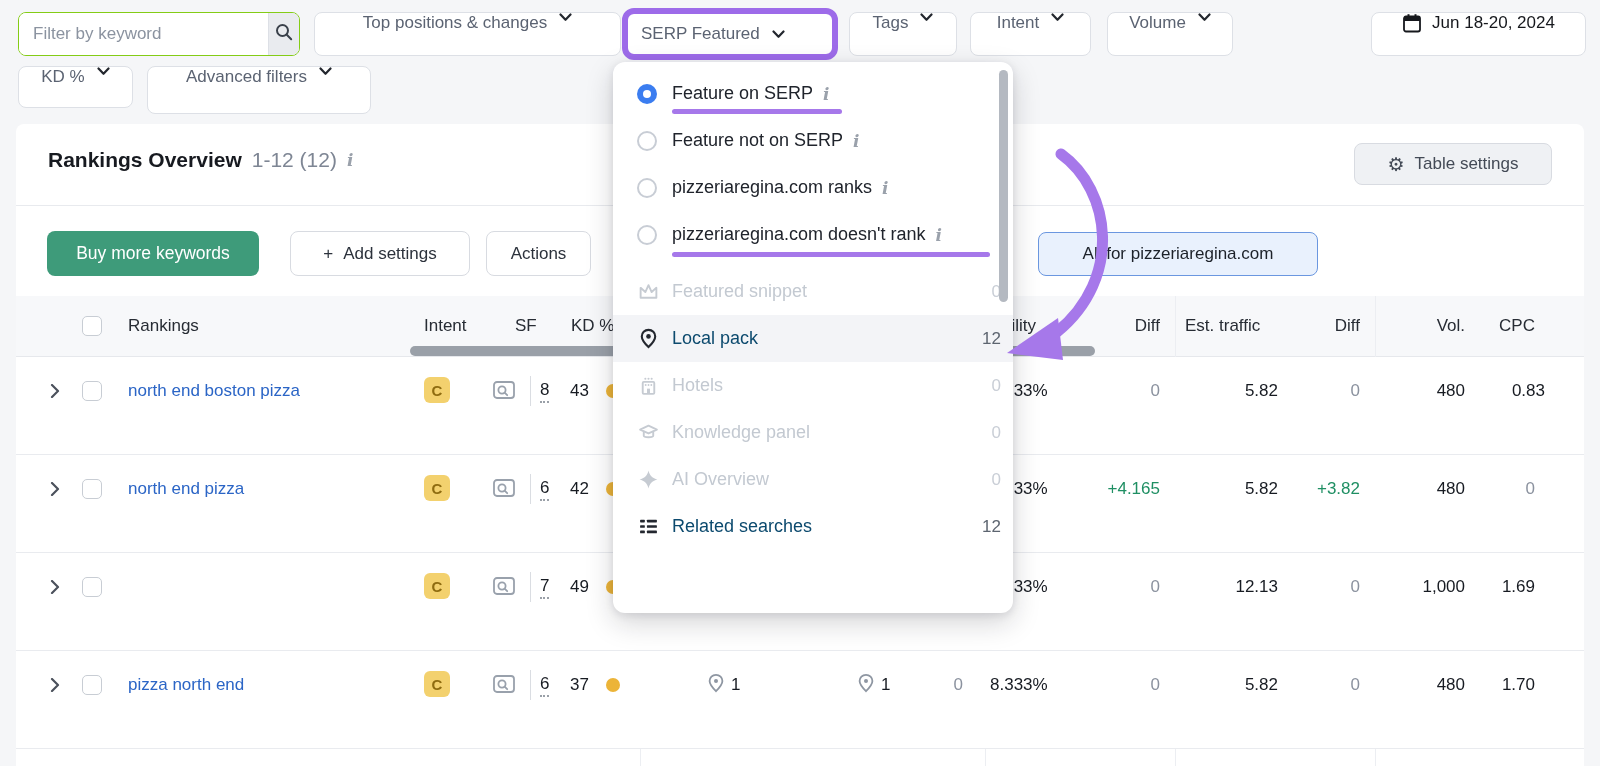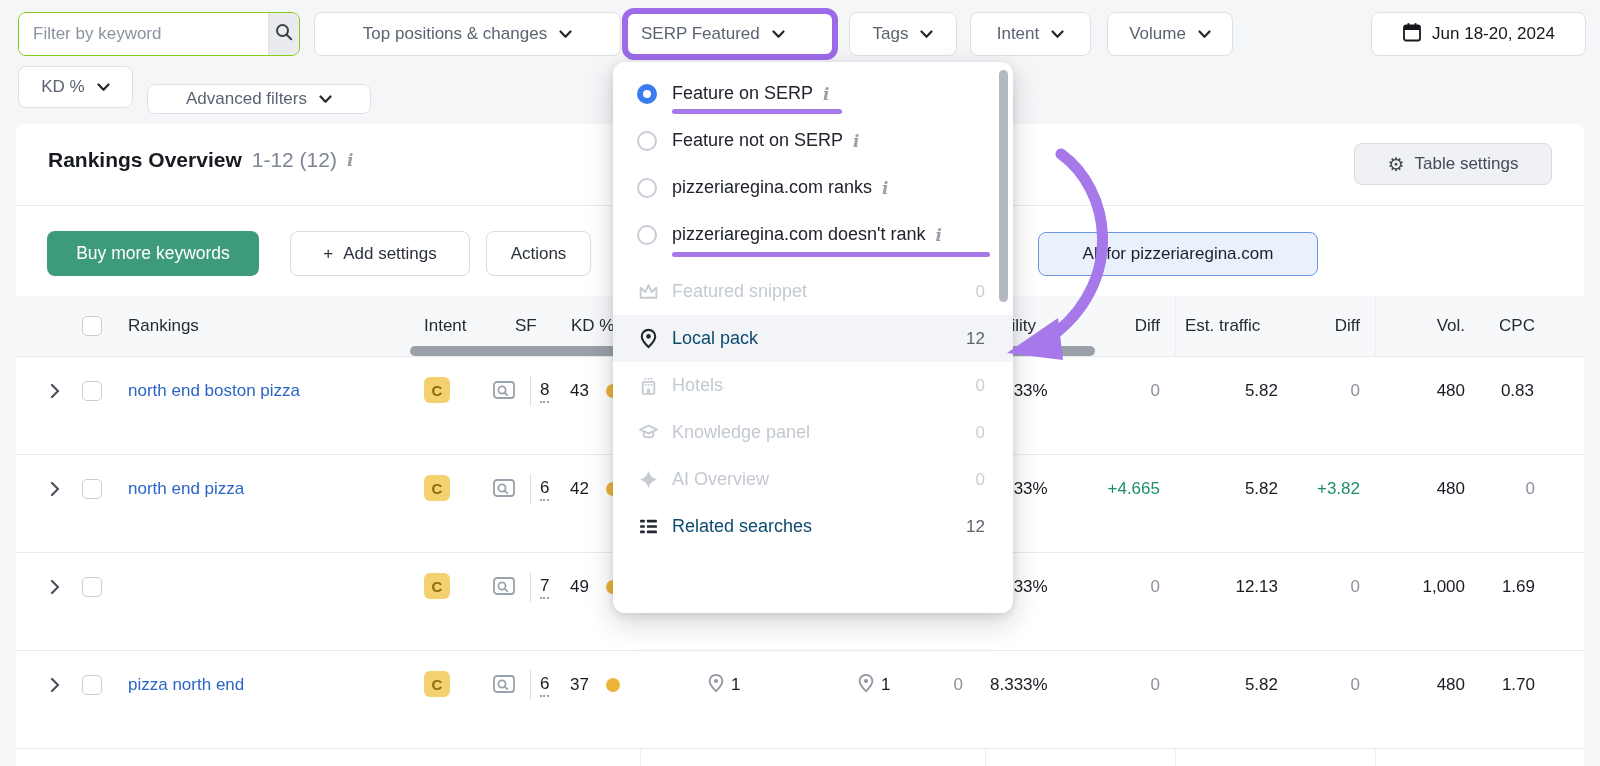--- a/index.html
+++ b/index.html
@@ -7,21 +7,21 @@
   body {
     position:relative; overflow:hidden;
     background:#f5f6f8;
     font-family:"Liberation Sans", sans-serif;
     color:#171b22;
   }
   
   .fbtn {
     position:absolute; height:44px; background:#fff;
     border:1px solid #dde0e6; border-radius:8px;
-    display:flex; align-items:center; justify-content:center; gap:12px;
+    display:flex; justify-content:center; gap:12px;
     font-size:17px; color:#5b6372; padding:0 16px; cursor:pointer;
   }
   .chevron { display:inline-flex; }
   .filter-input {
     position:absolute; left:18px; top:12px; width:282px; height:44px;
     background:#fff; border:1px solid #84cc16; border-radius:8px;
     display:flex; align-items:stretch; overflow:hidden;
   }
   .filter-input input {
     flex:1; border:0; outline:none; font-size:17px; padding:0 14px;
@@ -106,21 +106,21 @@
     background:#fff; border-radius:12px; z-index:40;
     box-shadow:0 10px 28px rgba(20,24,35,.18), 0 2px 8px rgba(20,24,35,.10);
   }
   .ropt { position:absolute; left:0; width:100%; height:47px; display:flex; align-items:center; padding:0 24px; cursor:pointer; }
   .radio { width:20px; height:20px; border-radius:50%; border:2px solid #c8cdd5; background:#fff; flex:0 0 auto; position:relative; }
   .radio.sel { border:0; background:#3b7df0; }
   .radio.sel::after { content:""; position:absolute; left:6px; top:6px; width:8px; height:8px; border-radius:50%; background:#fff; }
   .rlabel { margin-left:15px; font-size:18px; color:#20242c; }
   .ropt .info-i { margin-left:10px; }
   .uline { position:absolute; left:59px; height:5px; background:#a678ea; border-radius:3px; z-index:2; }
-  .feat { position:absolute; left:0; width:100%; height:47px; display:flex; align-items:center; padding:0 28px 0 24px; cursor:pointer; }
+  .feat { position:absolute; left:0; width:100%; height:47px; display:flex; align-items:center; padding:0 12px 0 24px; cursor:pointer; }
   .feat.active { background:#f3f4f7; }
   .ficon { width:22px; display:flex; justify-content:center; color:#262b33; }
   .flabel { margin-left:13px; font-size:18px; color:#0c4a6e; }
   .fcount { margin-left:auto; font-size:17px; color:#5d6570; }
   .feat.dis .ficon { color:#c6cbd2; }
   .feat.dis .flabel { color:#c3c9d1; }
   .feat.dis .fcount { color:#c9ced6; }
   .pscroll { position:absolute; right:5px; top:8px; width:9px; height:232px; background:#b4b9c1; border-radius:5px; }
   .arrow-ov { position:absolute; left:995px; top:138px; z-index:60; pointer-events:none; }
 </style>
@@ -198,21 +198,21 @@
 
 <div class="fbtn" style="left:18px; top:66px; width:115px; height:42px;">
   <span>KD %</span>
   <span class="chevron">
       <svg width="13" height="9" viewBox="0 0 13 9">
         <path d="M1.5 1.5 L6.5 6.8 L11.5 1.5" stroke="#23272e" stroke-width="2.2" fill="none" stroke-linecap="round" stroke-linejoin="round"></path>
       </svg>
     </span>
 </div>
 
-<div class="fbtn" style="left:147px; top:84px; width:224px; height:30px;">
+<div class="fbtn" style="left:147px; top:66px; width:224px; height:48px;">
   <span>Advanced filters</span>
   <span class="chevron">
       <svg width="13" height="9" viewBox="0 0 13 9">
         <path d="M1.5 1.5 L6.5 6.8 L11.5 1.5" stroke="#23272e" stroke-width="2.2" fill="none" stroke-linecap="round" stroke-linejoin="round"></path>
       </svg>
     </span>
 </div>
 
 <div class="card">
 
@@ -282,21 +282,21 @@
     <span class="cell posv">
         <span>8</span>
       </span>
     <span class="cell kdv">43</span>
     <span class="kdot"></span>
     <span class="cell" style="left:974px;">8.333%</span>
     <span class="cell num gray" style="right:424px;">0</span>
     <span class="cell num" style="right:306px;">5.82</span>
     <span class="cell num gray" style="right:224px;">0</span>
     <span class="cell num" style="right:119px;">480</span>
-    <span class="cell num" style="right:50px;margin-left:40px;">0.83</span>
+    <span class="cell num" style="right:39px;margin-left:40px;">0.83</span>
   </div>
 
   <div class="row" style="top:331px;">
     <span class="cell" style="left:34px;">
         <svg width="10" height="14" viewBox="0 0 10 14">
           <path d="M2 1 L8 7 L2 13" stroke="#4b515c" stroke-width="2.2" fill="none" stroke-linecap="round" stroke-linejoin="round"></path>
         </svg>
       </span>
     <span class="checkbox" style="position:absolute; left:66px; top:24px;"></span>
     <a class="cell kw" style="left:112px;">north end pizza</a>
@@ -308,21 +308,21 @@
           <line x1="12.6" y1="12.6" x2="15.2" y2="15.2" stroke="#99a1ac" stroke-width="1.8" stroke-linecap="round"></line>
         </svg>
       </span>
     <span class="vdiv" style="position:absolute;"></span>
     <span class="cell posv">
         <span>6</span>
       </span>
     <span class="cell kdv">42</span>
     <span class="kdot"></span>
     <span class="cell" style="left:974px;">8.333%</span>
-    <span class="cell num green" style="right:424px;">+4.665</span>
+    <span class="cell num green" style="right:424px;">+4.165</span>
     <span class="cell num" style="right:306px;">5.82</span>
     <span class="cell num green" style="right:224px;">+3.82</span>
     <span class="cell num" style="right:119px;">480</span>
     <span class="cell num gray" style="right:49px;">0</span>
   </div>
 
   <div class="row" style="top:429px;">
     <span class="cell" style="left:34px;">
         <svg width="10" height="14" viewBox="0 0 10 14">
           <path d="M2 1 L8 7 L2 13" stroke="#4b515c" stroke-width="2.2" fill="none" stroke-linecap="round" stroke-linejoin="round"></path>

